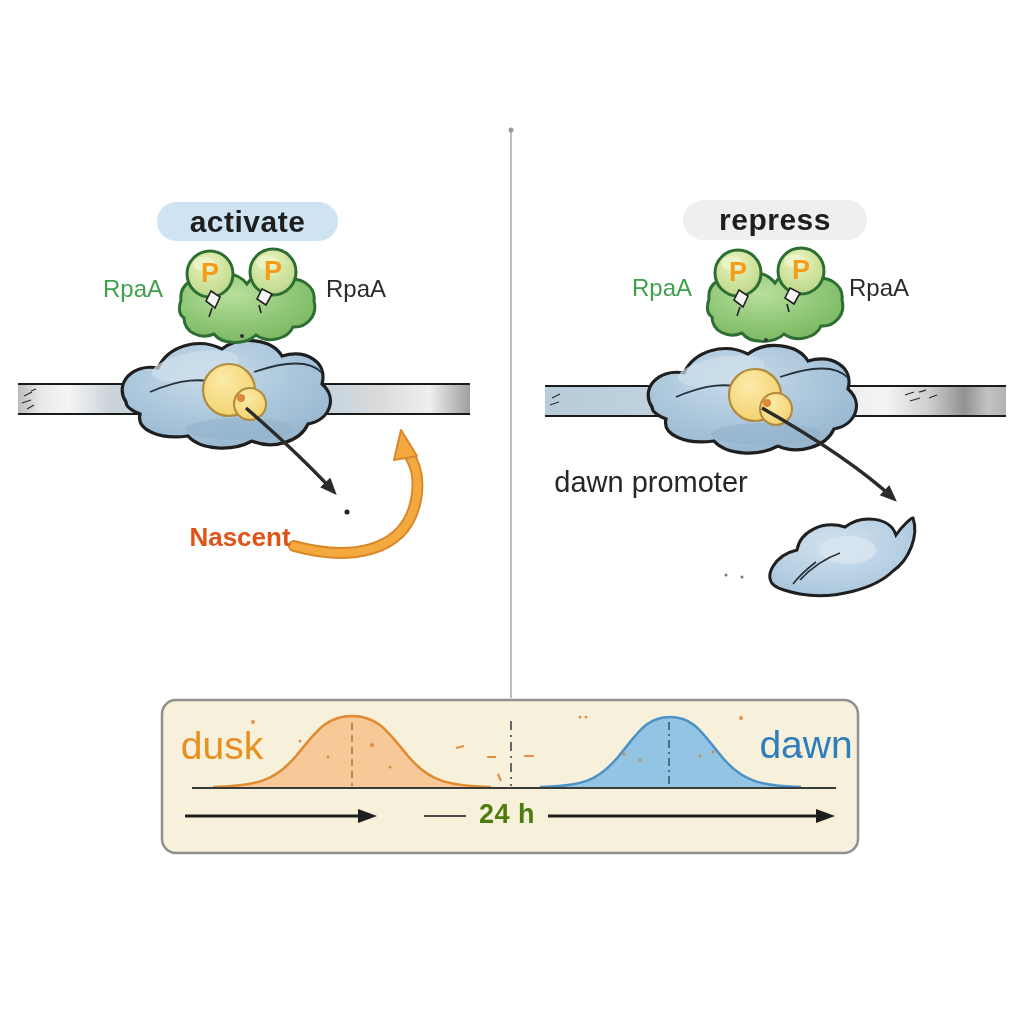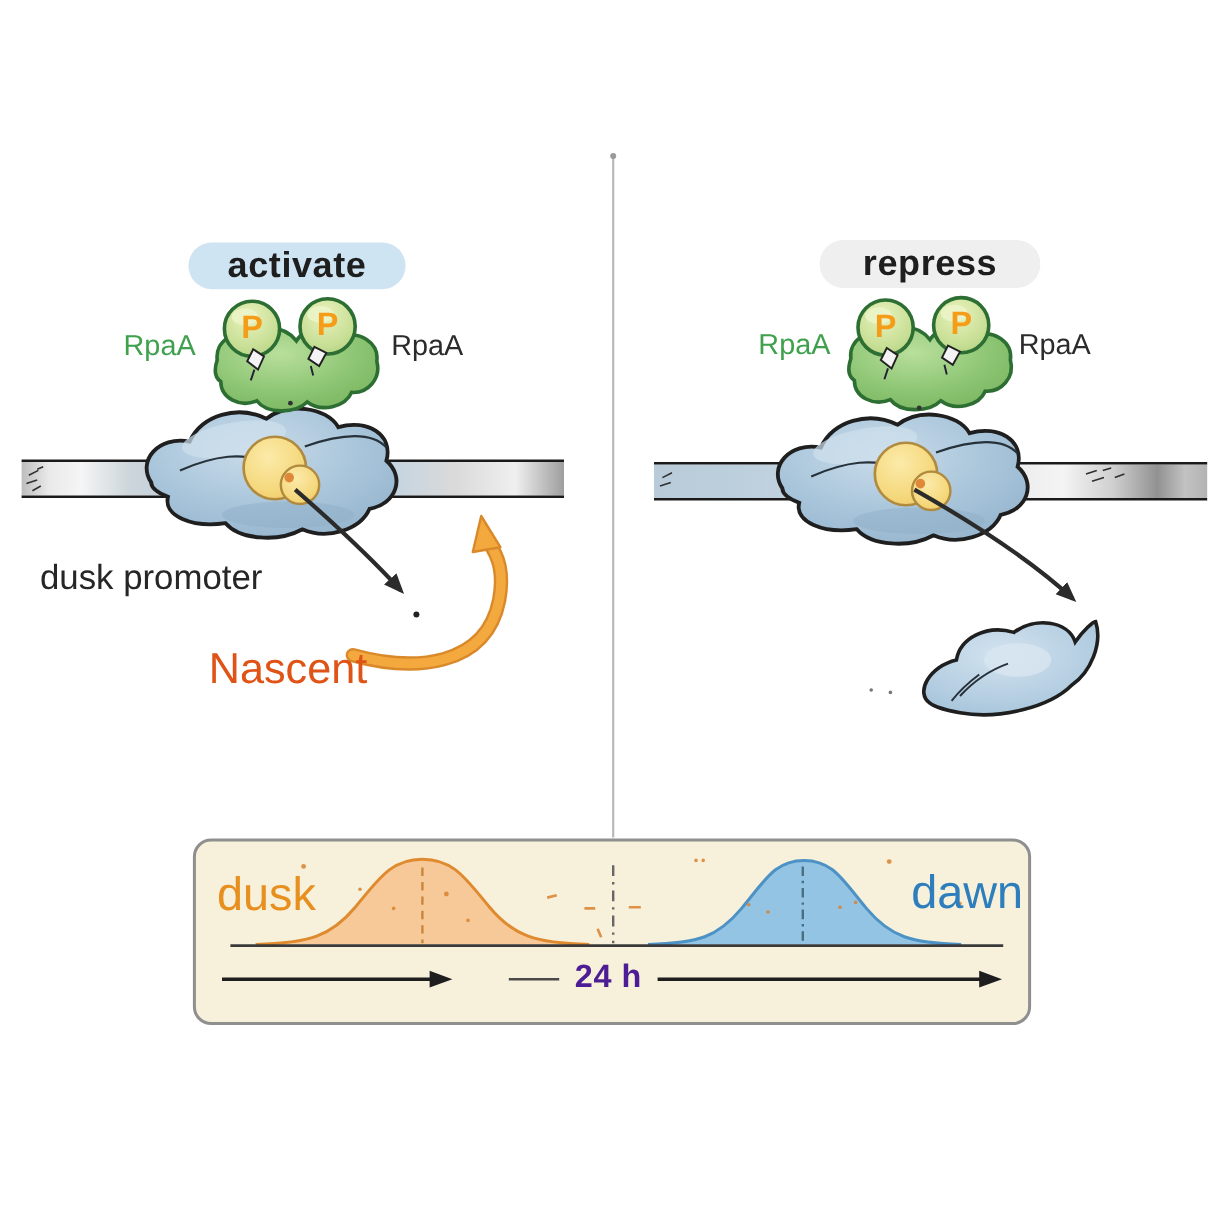--- a/index.html
+++ b/index.html
@@ -12,25 +12,25 @@
   .pill{
     position:absolute;z-index:2;display:flex;align-items:center;justify-content:center;
     font-weight:bold;font-size:30px;color:var(--text-dark);letter-spacing:.5px;margin-top:47px;
   }
   .pill-activate{left:157px;top:155px;width:181px;height:39px;border-radius:20px;background:var(--activate-pill);}
   .pill-repress{left:683px;top:153px;width:184px;height:40px;border-radius:20px;background:var(--repress-pill);}
   .rpaa{font-size:24px;color:#2b2b2b;}
   .rpaa-green{color:var(--rpaa-green);}
   .p-label{font-size:27px;font-weight:bold;color:var(--p-text);}
   .promoter{font-size:29px;color:#262626;}
-  .nascent{font-size:36px;font-weight:400;color:var(--nascent);margin-top:20px;}
+  .nascent{font-size:26px;font-weight:700;color:var(--nascent);}
   .curve-label{font-size:39px;font-weight:500;}
   .dusk-label{color:var(--dusk-text);}
   .dawn-label{color:var(--dawn-text);}
-  .duration{font-size:27px;font-weight:700;color:#4c1d95;letter-spacing:.5px;}
+  .duration{font-size:27px;font-weight:700;color:#4d7c0f;letter-spacing:.5px;}
 </style>
 </head>
 <body>
 
 <div class="canvas">
 
   <svg class="art" width="1024" height="1024" viewBox="0 0 1024 1024">
     <defs>
       <radialGradient id="greenGrad" cx="40%" cy="30%" r="80%">
         <stop offset="0%" stop-color="#b9df9c"></stop>
@@ -206,20 +206,20 @@
   <div class="txt rpaa rpaa-green" style="left:133px;top:289px;">RpaA</div>
   <div class="txt rpaa" style="left:356px;top:289px;">RpaA</div>
   <div class="txt p-label" style="left:210px;top:273px;">P</div>
   <div class="txt p-label" style="left:273px;top:271px;">P</div>
 
   <div class="txt rpaa rpaa-green" style="left:662px;top:288px;">RpaA</div>
   <div class="txt rpaa" style="left:879px;top:288px;">RpaA</div>
   <div class="txt p-label" style="left:738px;top:272px;">P</div>
   <div class="txt p-label" style="left:801px;top:270px;">P</div>
 
-  <div class="txt promoter" style="left:126px;top:482px;">dusk promoter</div>
   <div class="txt nascent" style="left:240px;top:537px;">Nascent</div>
+  <div class="txt promoter" style="left:651px;top:482px;">dawn promoter</div>
 
   <div class="txt curve-label dusk-label" style="left:222px;top:746px;">dusk</div>
   <div class="txt curve-label dawn-label" style="left:806px;top:745px;">dawn</div>
   <div class="txt duration" style="left:507px;top:814px;">24 h</div>
 
 </div>
 
 </body></html>

